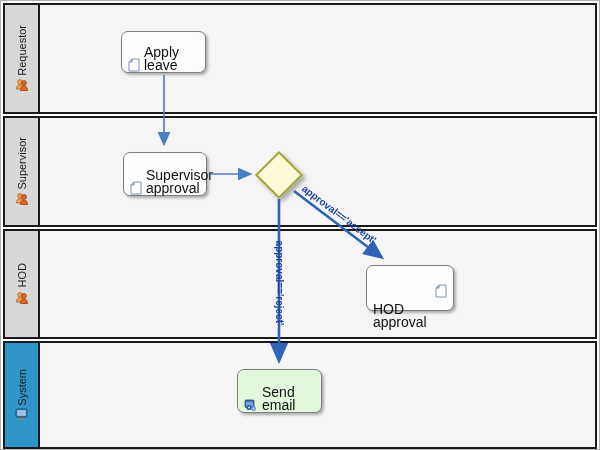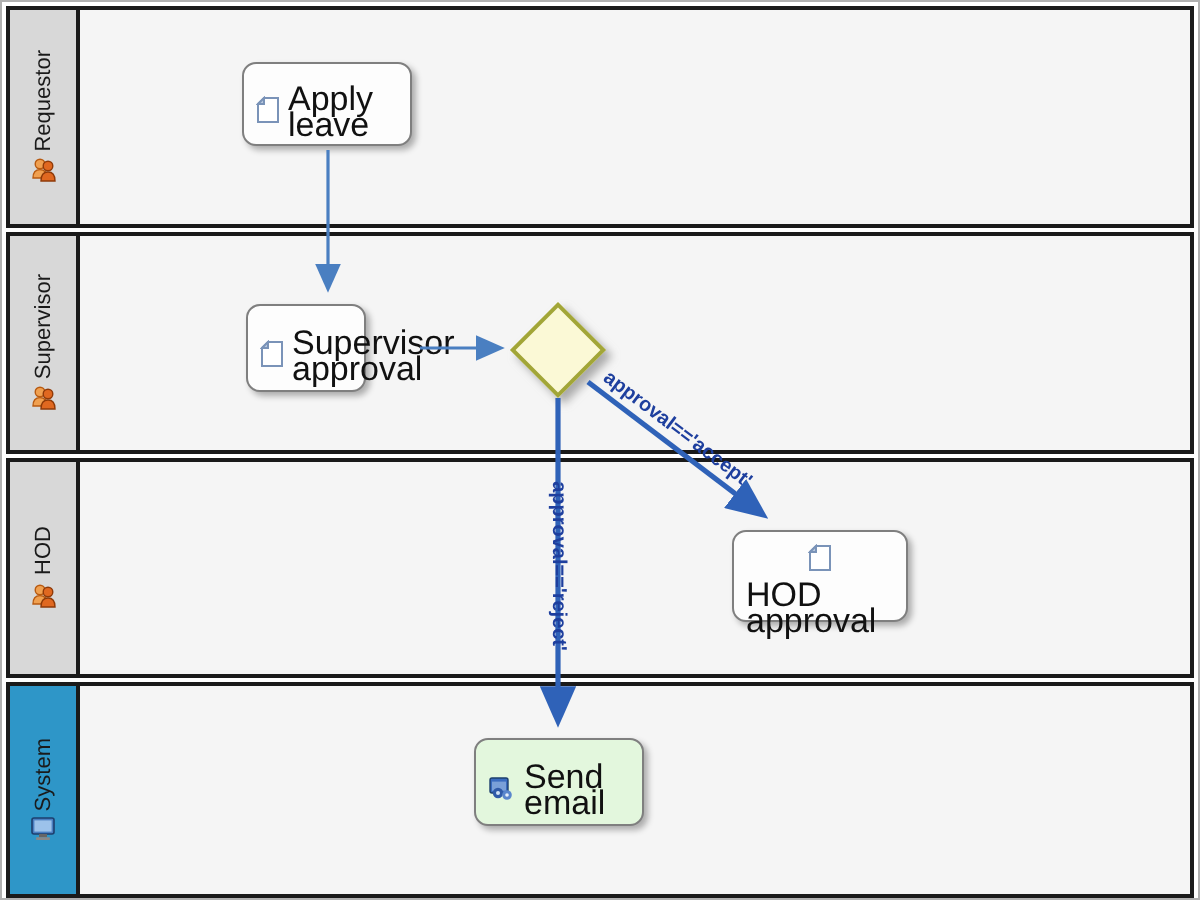--- a/index.html
+++ b/index.html
@@ -24,22 +24,22 @@
     transform-origin:center;
     white-space:nowrap; font-size:11px; color:#1a1a1a;
     height:auto; line-height:12px;
     writing-mode:vertical-rl; transform:rotate(180deg);
   }
   .lane-body { flex:1; }
 
   .task {
     position:absolute; background:#fdfdfd; border:1px solid #7f7f7f;
     border-radius:7px; box-shadow:2px 2px 3px rgba(0,0,0,0.30);
-    font-size:17px; color:#111; padding:6px 6px 0 6px;
-    display:flex; align-items:center; gap:4px; line-height:13px;
+    font-size:14px; color:#111; padding:18px 6px 0 6px;
+    display:flex; align-items:flex-end; gap:4px; line-height:13px;
   }
   .task.green { background:#e3f7dd; }
   .task .tlabel { padding-top:1px; }
 
   .diamond-wrap {
     position:absolute; left:261px; top:157px; width:34px; height:34px;
     filter:drop-shadow(3px 3px 2px rgba(130,130,130,0.65));
   }
   .diamond {
     width:34px; height:34px; background:#fbf9d6;
@@ -109,21 +109,21 @@
   </div>
 
   <div class="task" style="left:120px; top:30px; width:85px; height:42px;">
     <svg class="icon" width="12" height="14" viewBox="0 0 12 14">
       <path d="M4 1 H11 V13 H1 V4 Z" fill="#ffffff" stroke="#7a93b8" stroke-width="1"></path>
       <path d="M4 1 V4 H1 Z" fill="#b9c9de" stroke="#7a93b8" stroke-width="1"></path>
     </svg>
     <span class="tlabel">Apply leave</span>
   </div>
 
-  <div class="task" style="left:122px; top:151px; width:60px; height:44px;">
+  <div class="task" style="left:122px; top:151px; width:84px; height:44px;">
     <svg class="icon" width="12" height="14" viewBox="0 0 12 14">
       <path d="M4 1 H11 V13 H1 V4 Z" fill="#ffffff" stroke="#7a93b8" stroke-width="1"></path>
       <path d="M4 1 V4 H1 Z" fill="#b9c9de" stroke="#7a93b8" stroke-width="1"></path>
     </svg>
     <span class="tlabel">Supervisor approval</span>
   </div>
 
   <div class="diamond-wrap">
     <div class="diamond"></div>
   </div>

